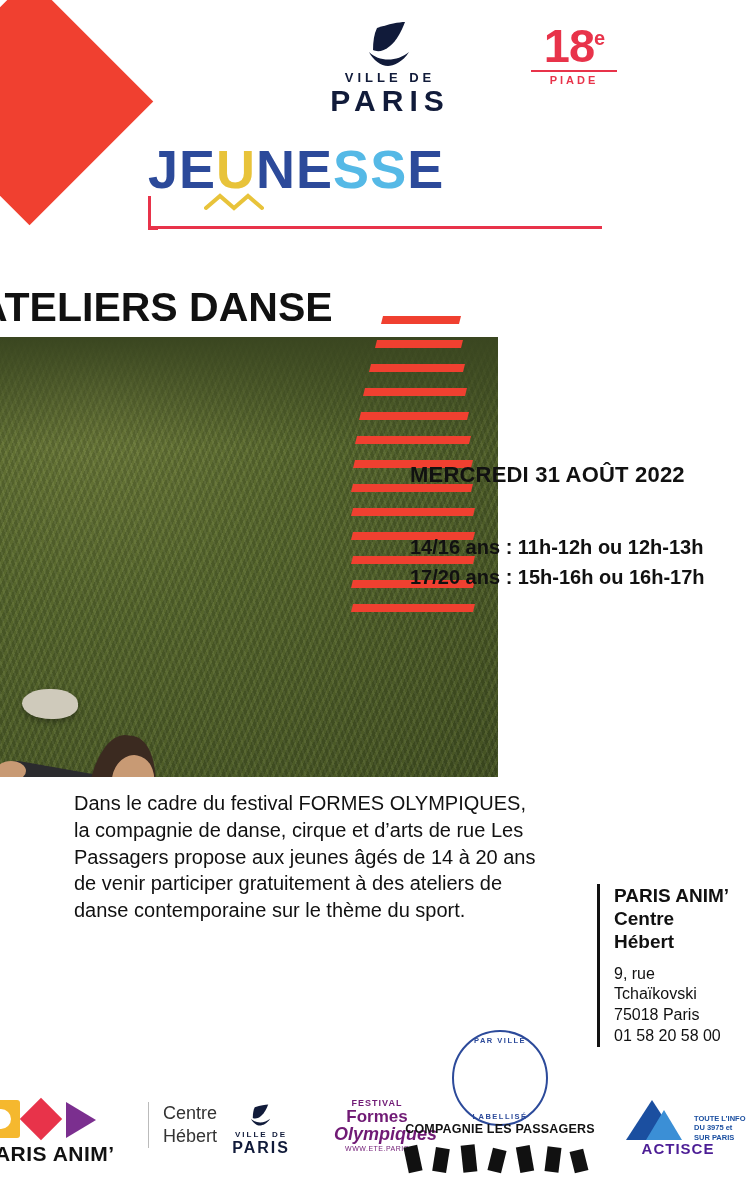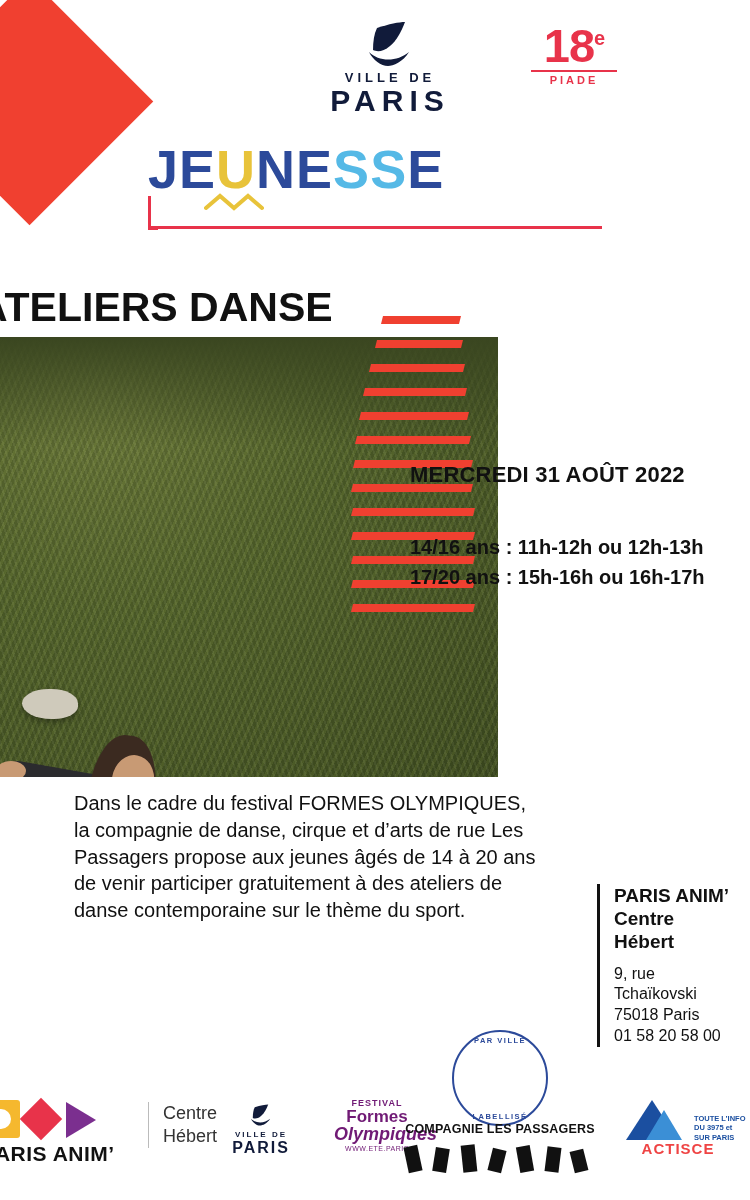--- a/index.html
+++ b/index.html
@@ -348,21 +348,21 @@
     border-right: 26px solid transparent;
     border-bottom: 40px solid #1b4fa0;
   }
   .actisce .peak2 {
     position:absolute; left: 38px; top: 10px;
     width: 0; height: 0;
     border-left: 18px solid transparent;
     border-right: 18px solid transparent;
     border-bottom: 30px solid #3b8fd6;
   }
-  .actisce .name { font-size: 15px; font-weight:700; color:#ef4444; letter-spacing:1px; }
+  .actisce .name { font-size: 15px; font-weight:700; color:#4c1d95; letter-spacing:1px; }
   .actisce .tag {
     position:absolute; left: 86px; top: 14px; width:62px;
     font-size: 7.5px; font-weight:700; color:#1b4fa0; line-height:1.25; text-align:left;
   }
 </style>
 </head>
 <body>
 
 <div class="diamond"></div>
 

